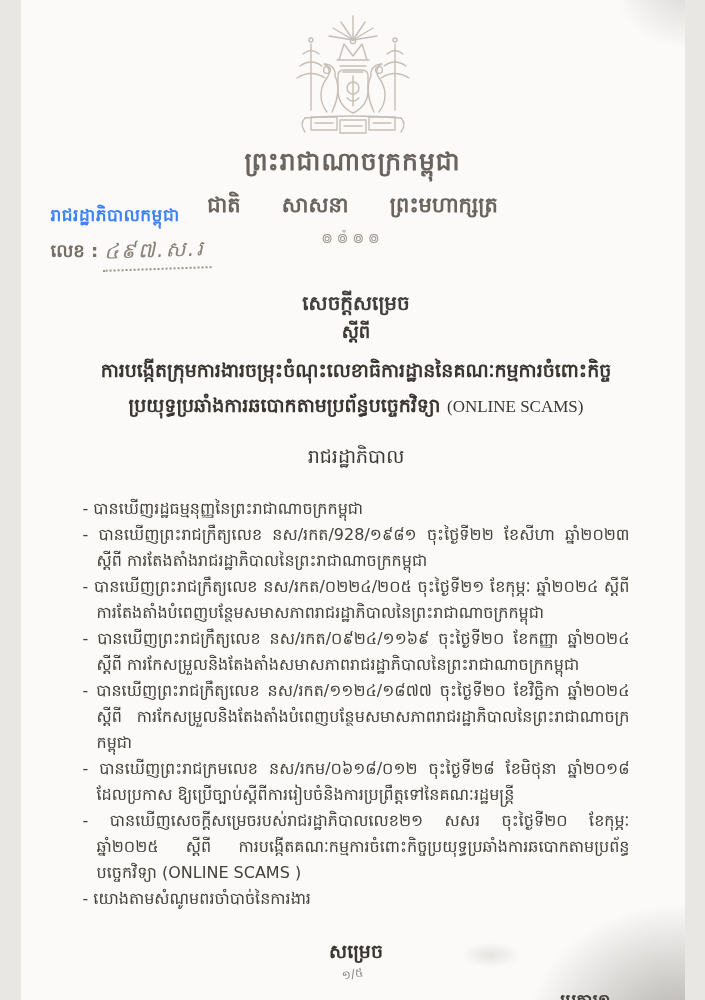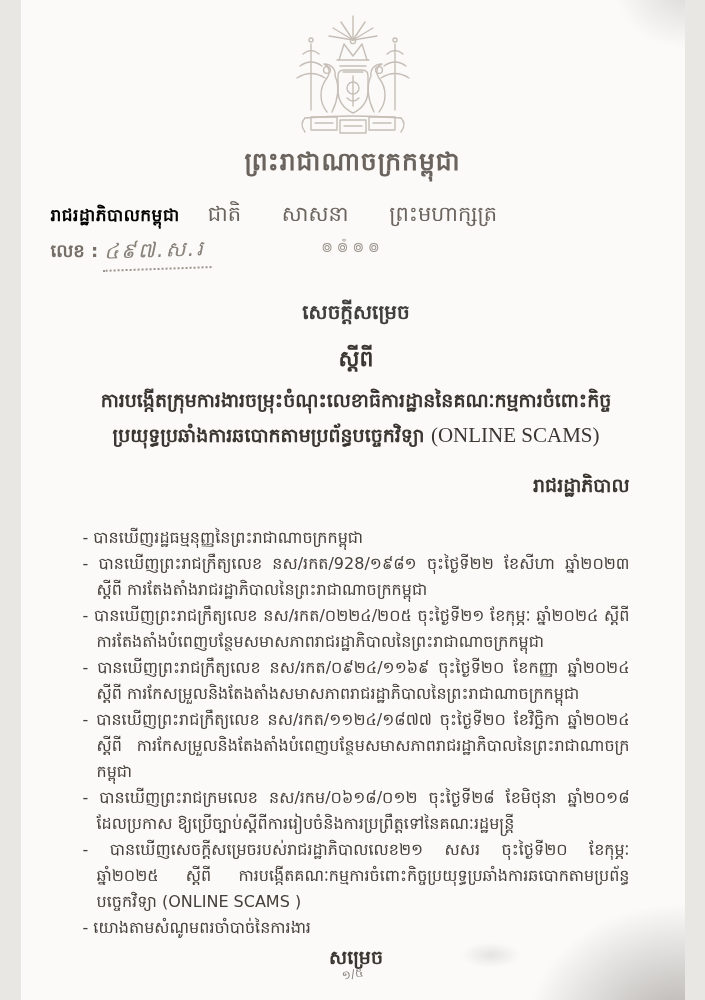--- a/index.html
+++ b/index.html
@@ -15,45 +15,45 @@
   .shade-tr{position:absolute;right:-18px;top:-20px;width:90px;height:70px;
     background:radial-gradient(ellipse at 85% 10%, rgba(120,115,110,.25), rgba(120,115,110,0) 70%);
     pointer-events:none;}
   .smudge{position:absolute;left:440px;top:942px;width:60px;height:26px;
     background:radial-gradient(ellipse at center, rgba(130,125,118,.18), rgba(130,125,118,0) 70%);
     pointer-events:none;}
 
   header{ text-align:center; padding-top:14px; }
   .crest{ display:block;margin:0 auto; }
   .kingdom{ font-size:25px;font-weight:bold;color:#6b645e;letter-spacing:1px;margin-top:4px; }
-  .motto{ font-size:21px;font-weight:normal;color:#6b645e;word-spacing:34px;margin-top:18px; }
+  .motto{ font-size:21px;font-weight:bold;color:#6b645e;word-spacing:34px;margin-top:9px; }
   .ornament{ font-size:14px;color:#9b948d;margin-top:7px;letter-spacing:4px; }
 
   .letterhead{ position:absolute;left:30px;top:204px;width:250px; }
-  .letterhead .gov{ font-size:17px;font-weight:bold;color:#000000;letter-spacing:.5px; }
+  .letterhead .gov{ font-size:17px;font-weight:bold;color:#3b82f6;letter-spacing:.5px; }
   .doc-number{ margin-top:7px;font-size:18px;font-weight:bold;color:#776f68; }
   .doc-number .hand{
     display:inline-block;font-style:italic;font-weight:normal;font-size:21px;color:#88827a;
     letter-spacing:2px;border-bottom:2px dotted #9a948c;padding:0 6px 1px 2px;
     transform:rotate(-2deg);margin-left:4px;
   }
 
   main{ padding:0 55px 0 62px; }
   .t-heading{ text-align:center;font-size:20px;font-weight:bold;color:#404040;margin:40px 0 0; }
-  .t-subject{ text-align:center;font-size:22px;font-weight:bold;color:#3a3631;margin:16px 0 0; }
+  .t-subject{ text-align:center;font-size:18px;font-weight:bold;color:#3a3631;margin:0 0 0; }
   .t-body{ text-align:center;font-size:19px;font-weight:bold;color:#3a3631;line-height:35px;margin:6px -10px 12px; }
-  .t-body .latin{ font-family:"Liberation Serif","DejaVu Serif",serif;font-weight:normal;font-size:21px; }
-  .gov-heading{ text-align:right;font-size:19px;font-weight:bold;color:#3a3631;margin:20px 0 16px; }
+  .t-body .latin{ font-family:"Liberation Serif","DejaVu Serif",serif;font-weight:normal;font-size:17px; }
+  .gov-heading{ text-align:center;font-size:19px;font-weight:normal;color:#3a3631;margin:20px 0 16px; }
 
   ul.considerations{ list-style:none;margin:24px 0 0;padding:0; }
   ul.considerations li{
     font-size:16px;line-height:26px;text-align:justify;
     padding-left:14px;text-indent:-14px;color:#44403a;
   }
-  .decision-heading{ text-align:center;font-size:19px;font-weight:bold;color:#3a3631;margin:4px 0 0; }
+  .decision-heading{ text-align:center;font-size:19px;font-weight:bold;color:#3a3631;margin:27px 0 0; }
   .article-label{ font-size:17px;font-weight:bold;color:#3a3631;margin:22px 0 0;text-align:right; }
   .para{ font-size:16px;line-height:27px;text-align:justify;text-indent:46px;margin:12px 0 0;color:#44403a; }
 
   footer{ position:absolute;bottom:16px;left:0;width:100%;text-align:center; }
   .page-num{ display:inline-block;font-size:12px;color:#8a8680;transform:rotate(-9deg); }
 </style>
 </head>
 <body>
 
 <div class="page">

